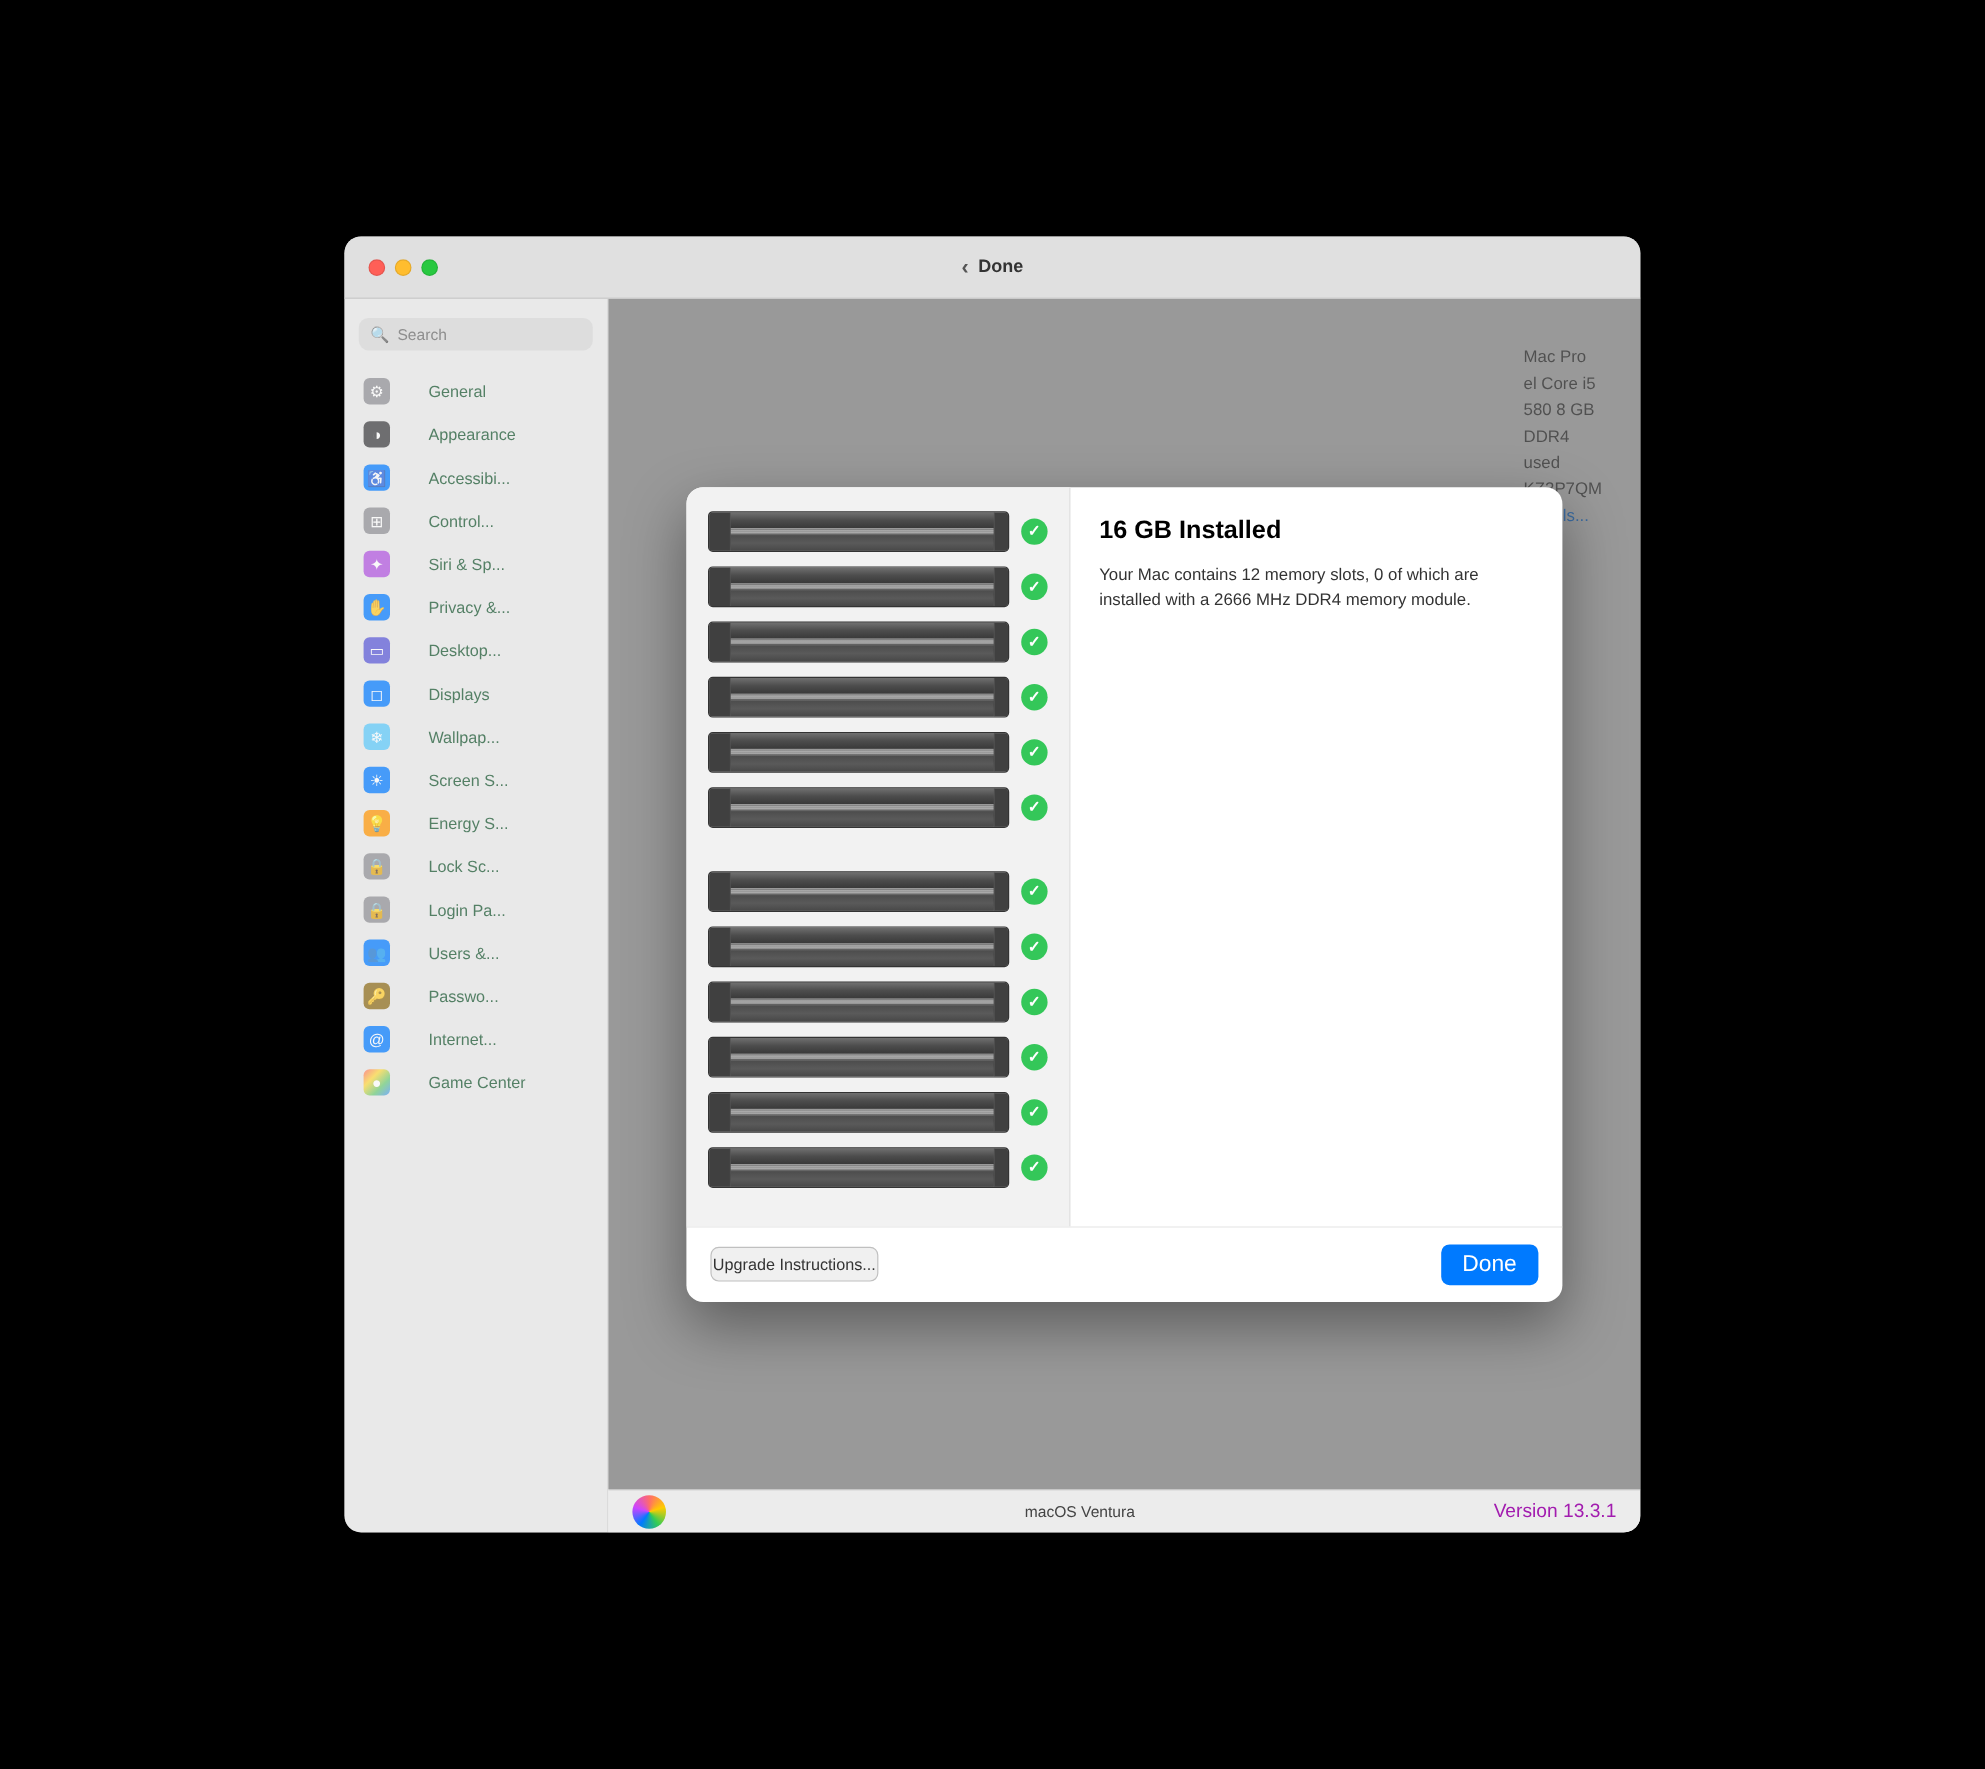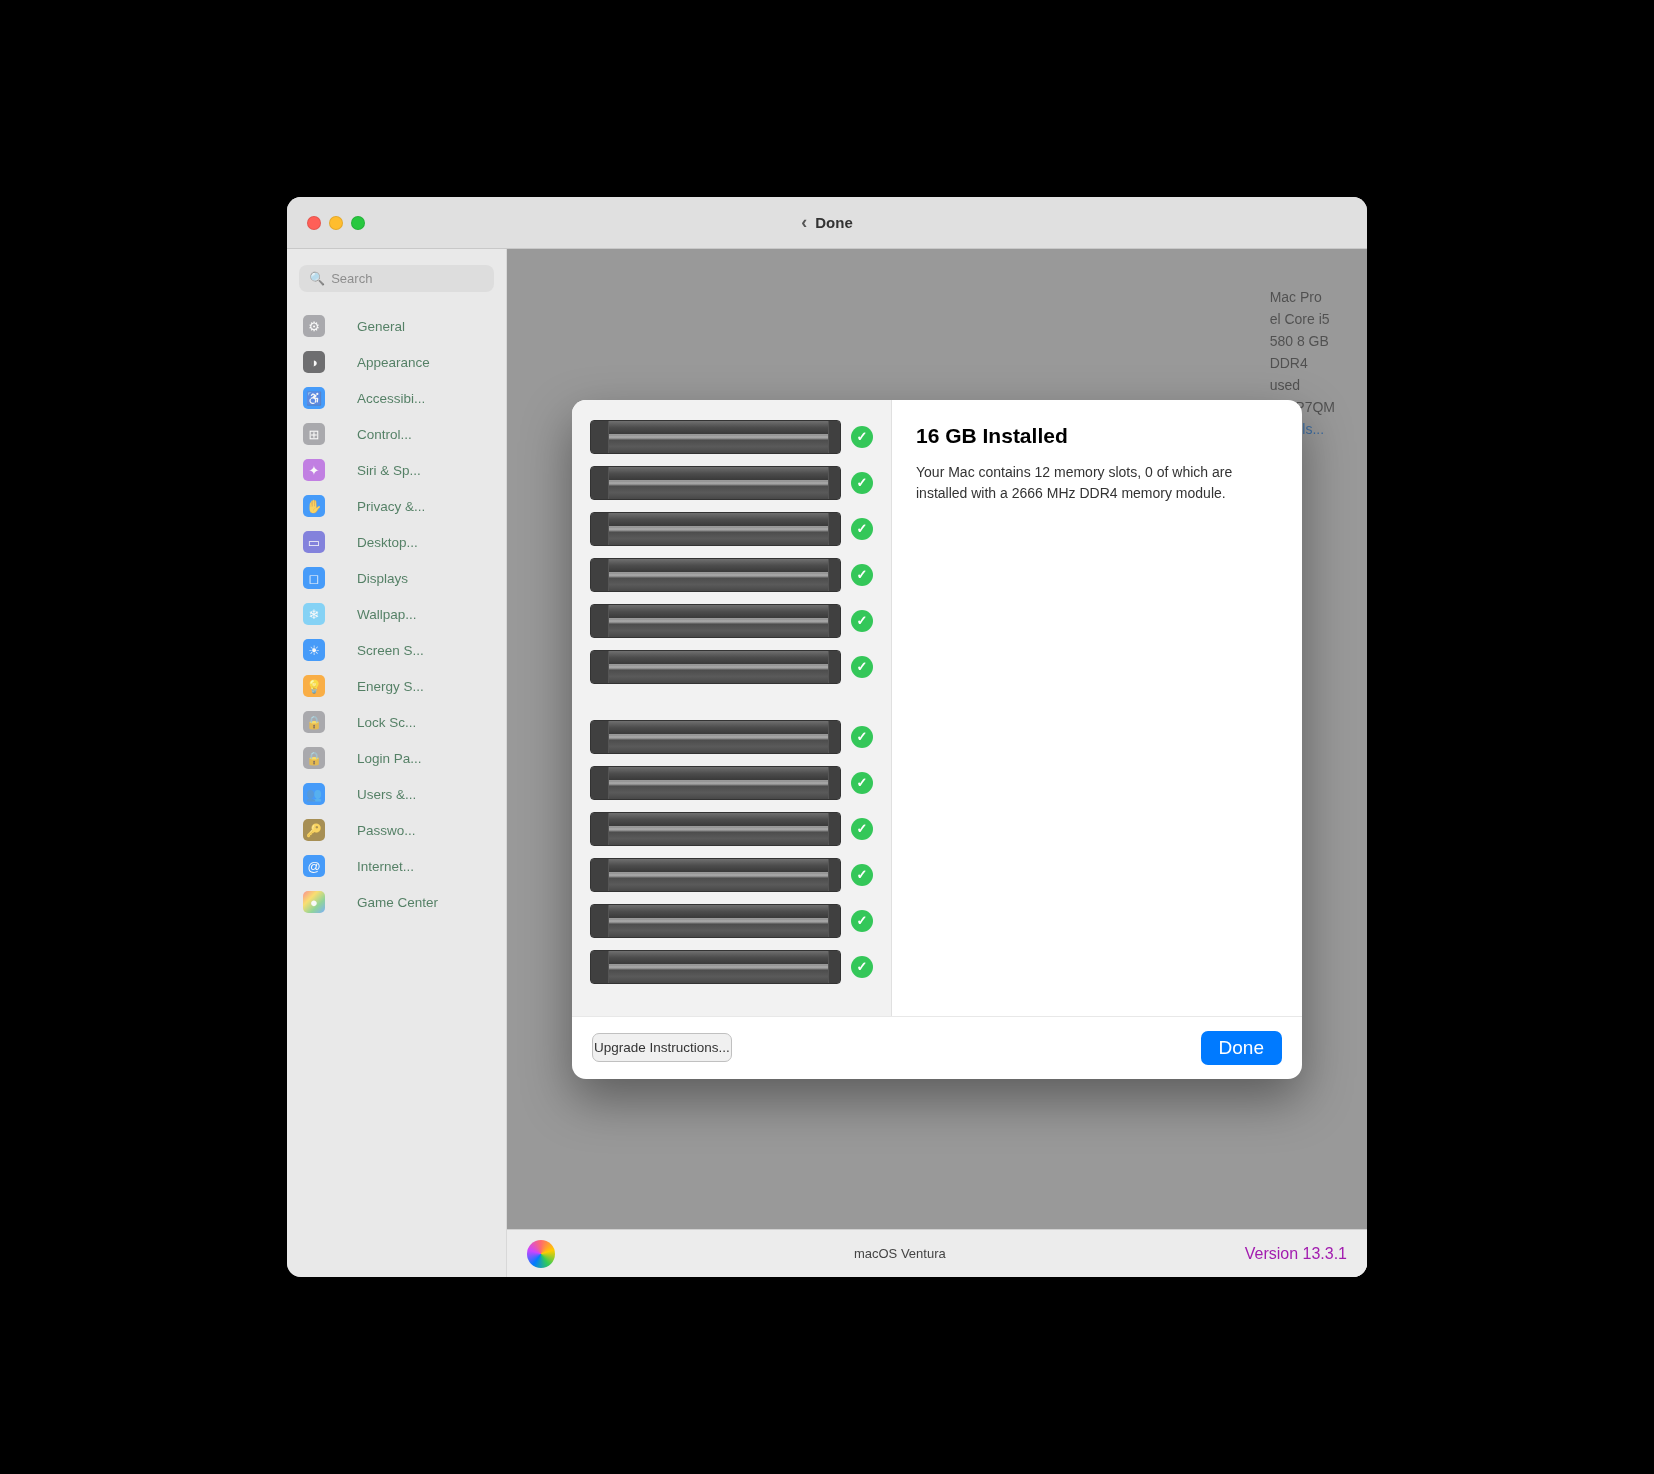--- a/index.html
+++ b/index.html
@@ -174,21 +174,21 @@
       color: #333;
       opacity: 0.6;
     }
 
     .behind-info-row {
       margin-bottom: 6px;
     }
 
     
     .bottom-bar {
-      height: 48px;
+      height: 36px;
       display: flex;
       align-items: center;
       justify-content: space-between;
       padding: 0 20px;
       background: #ececec;
       border-top: 1px solid #d0d0d0;
     }
 
     .bottom-text {
       font-size: 13px;

